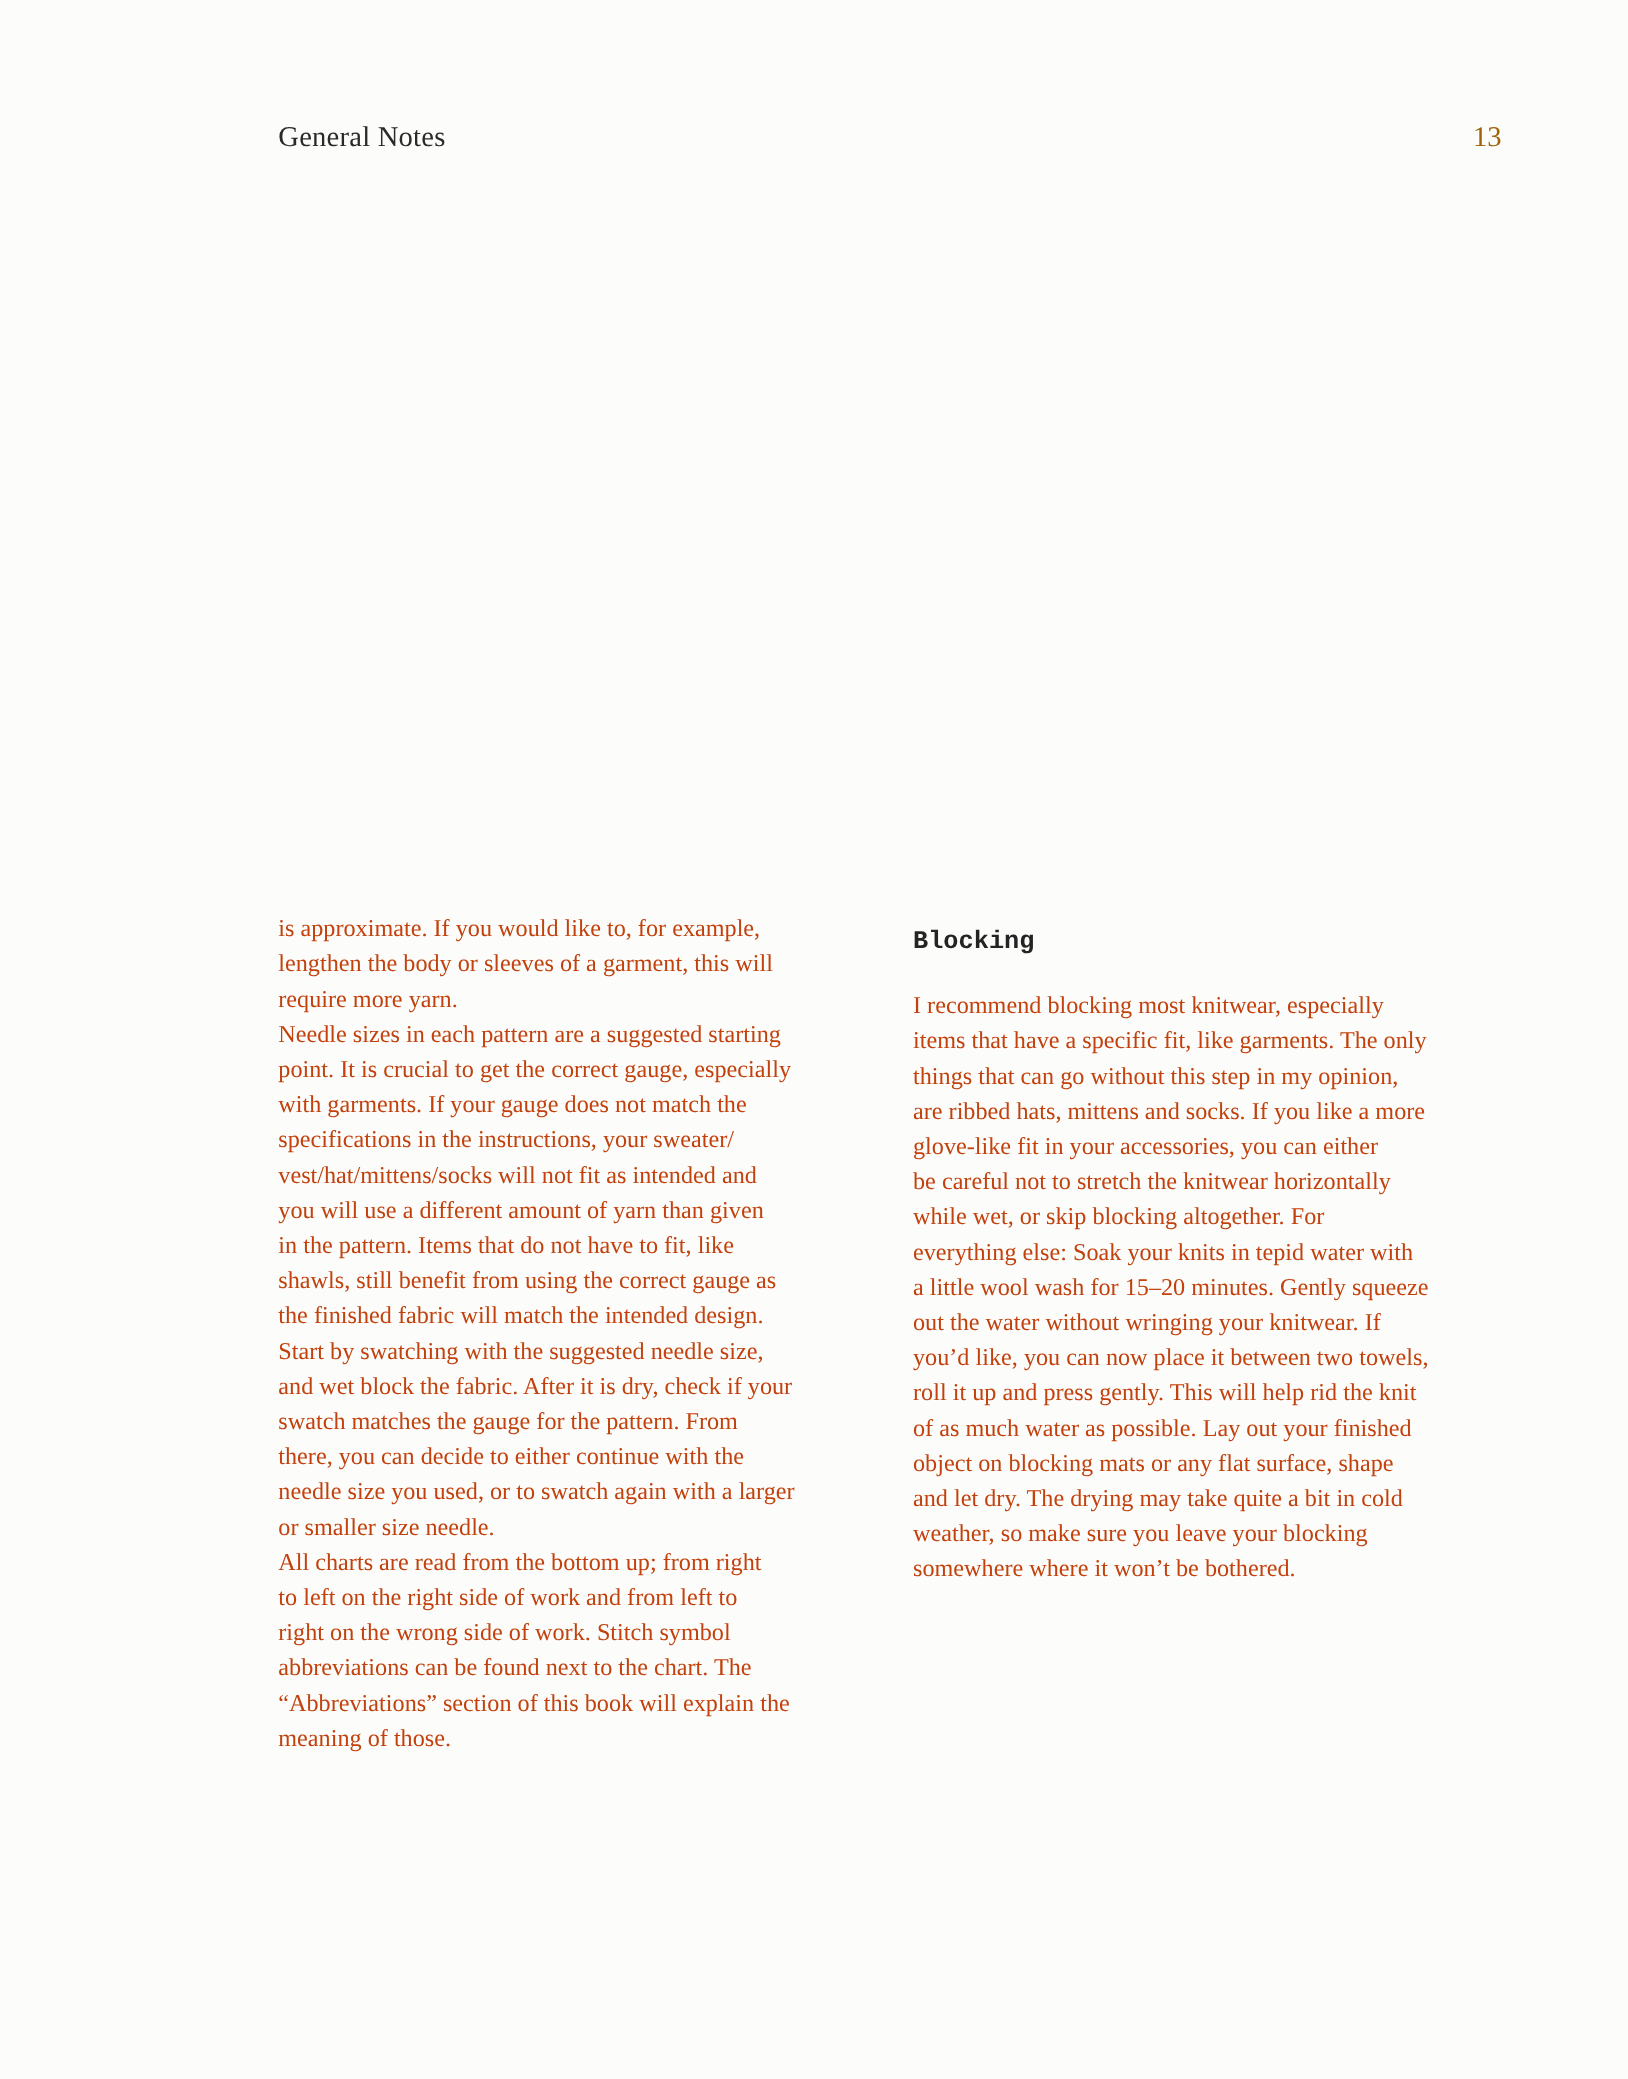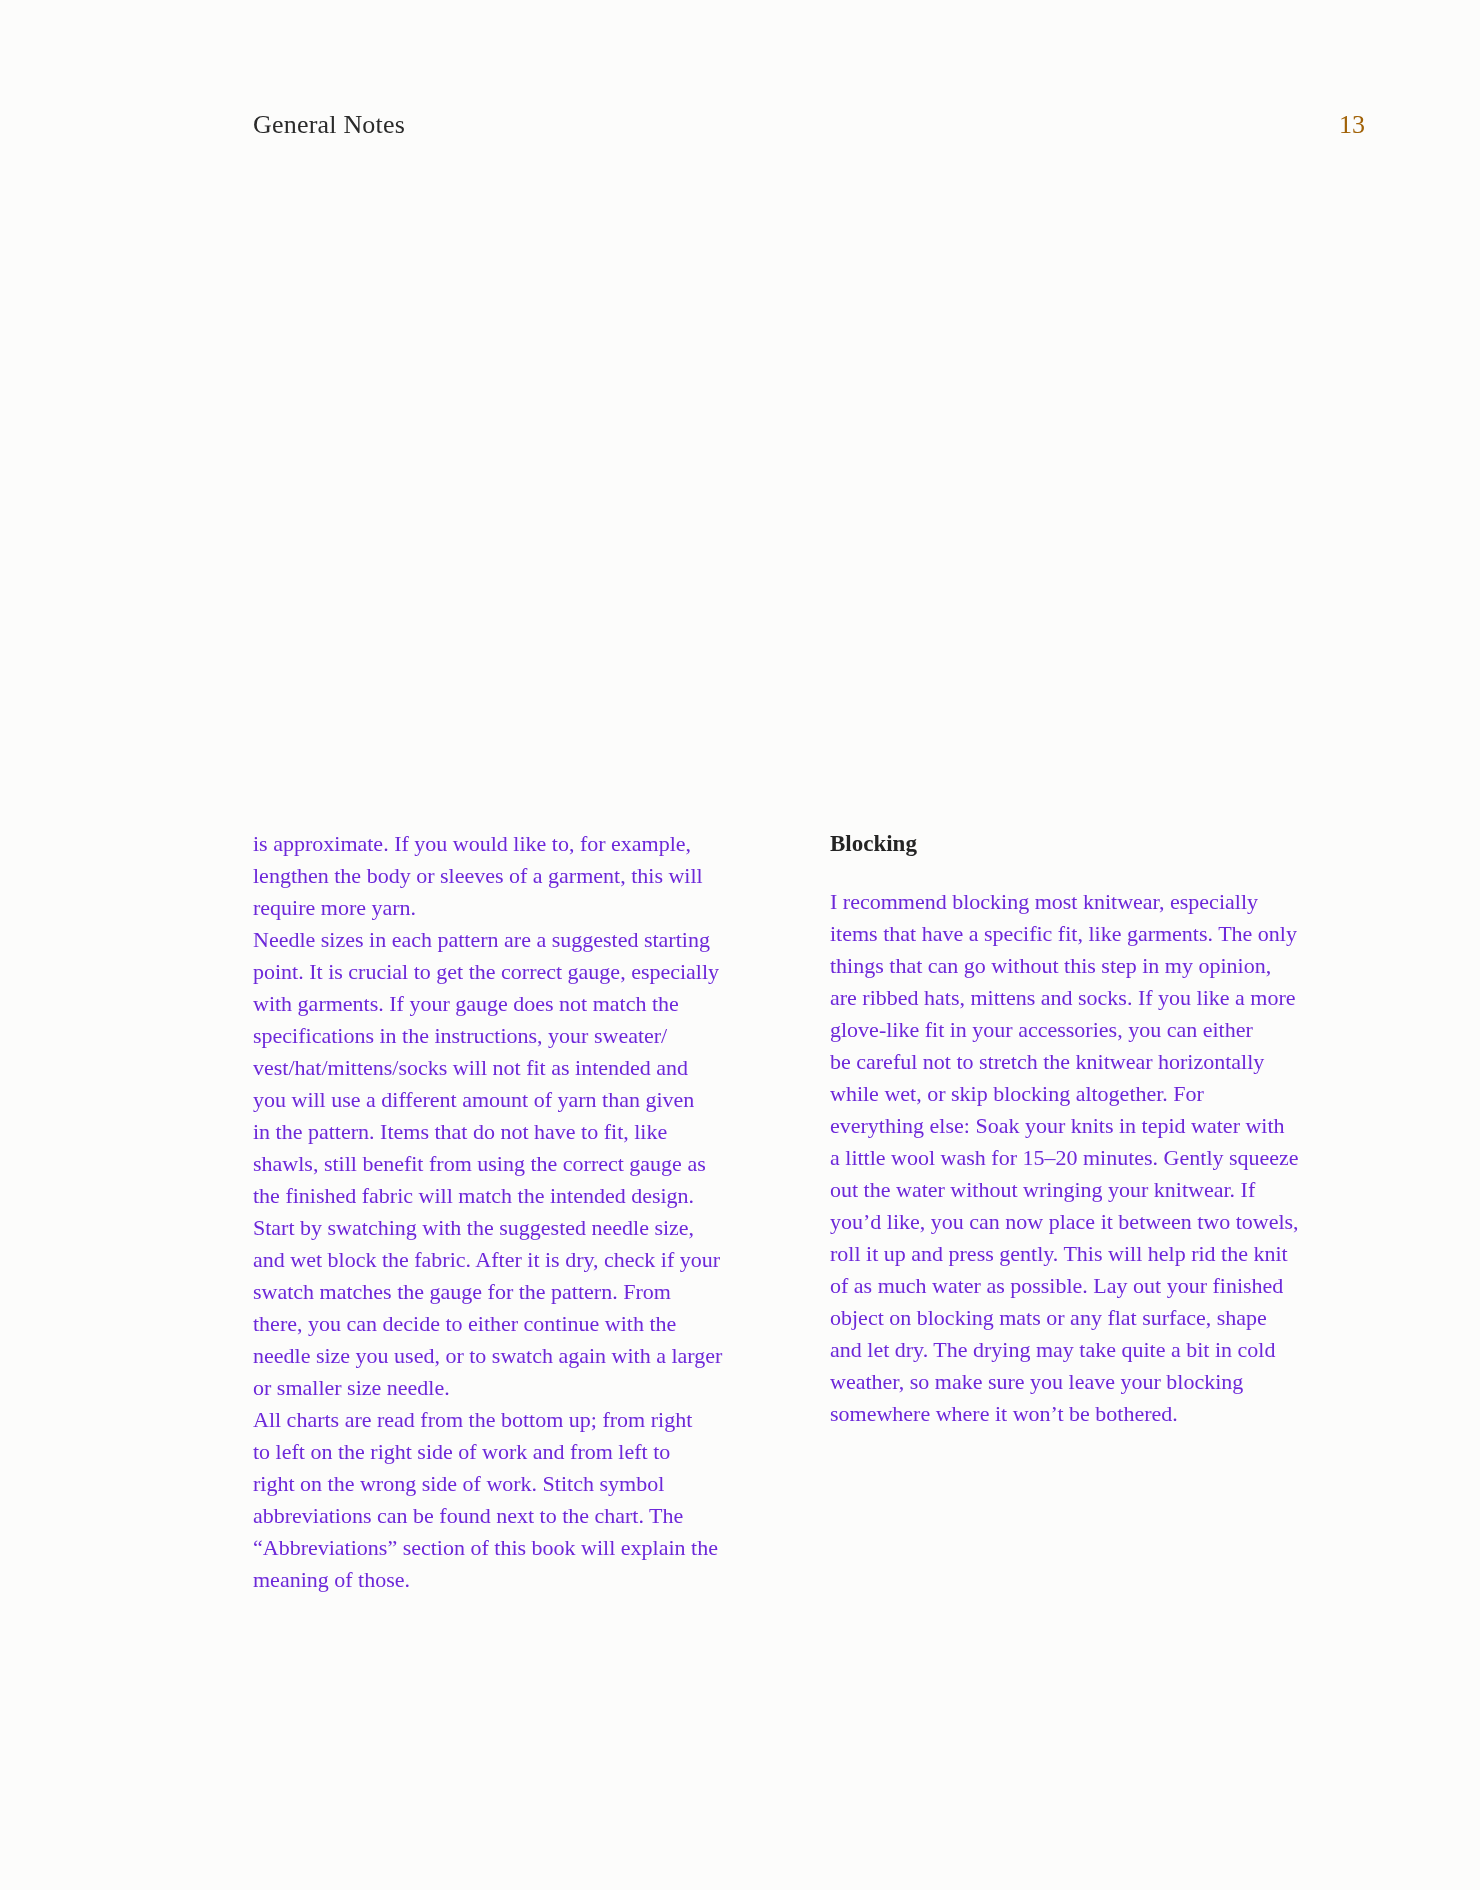--- a/index.html
+++ b/index.html
@@ -37,30 +37,30 @@
     right: 0;
   }
   .col { position: absolute; top: 0; }
   .col-left  { left: 0;   width: 540px; }
   .col-right { left: 577px; width: 580px; }
   .para {
     margin: 0;
     font-size: 22px;
     line-height: 32px;
     white-space: pre-line;
-    color: #6d28d9;
+    color: #c2410c;
   }
   .heading {
     margin: 34px 0 26px 0;
     font-size: 23px;
     line-height: 32px;
     font-weight: bold;
     color: #242424;
   }
-  .heading.first { margin-top: 0; }
+  .heading.first { margin-top: 12px; font-family: Liberation Mono, monospace; }
 </style>
 </head>
 <body>
 
 <div class="page">
 
   <div class="running-header">General Notes</div>
 
   <div class="page-number">13</div>
 

